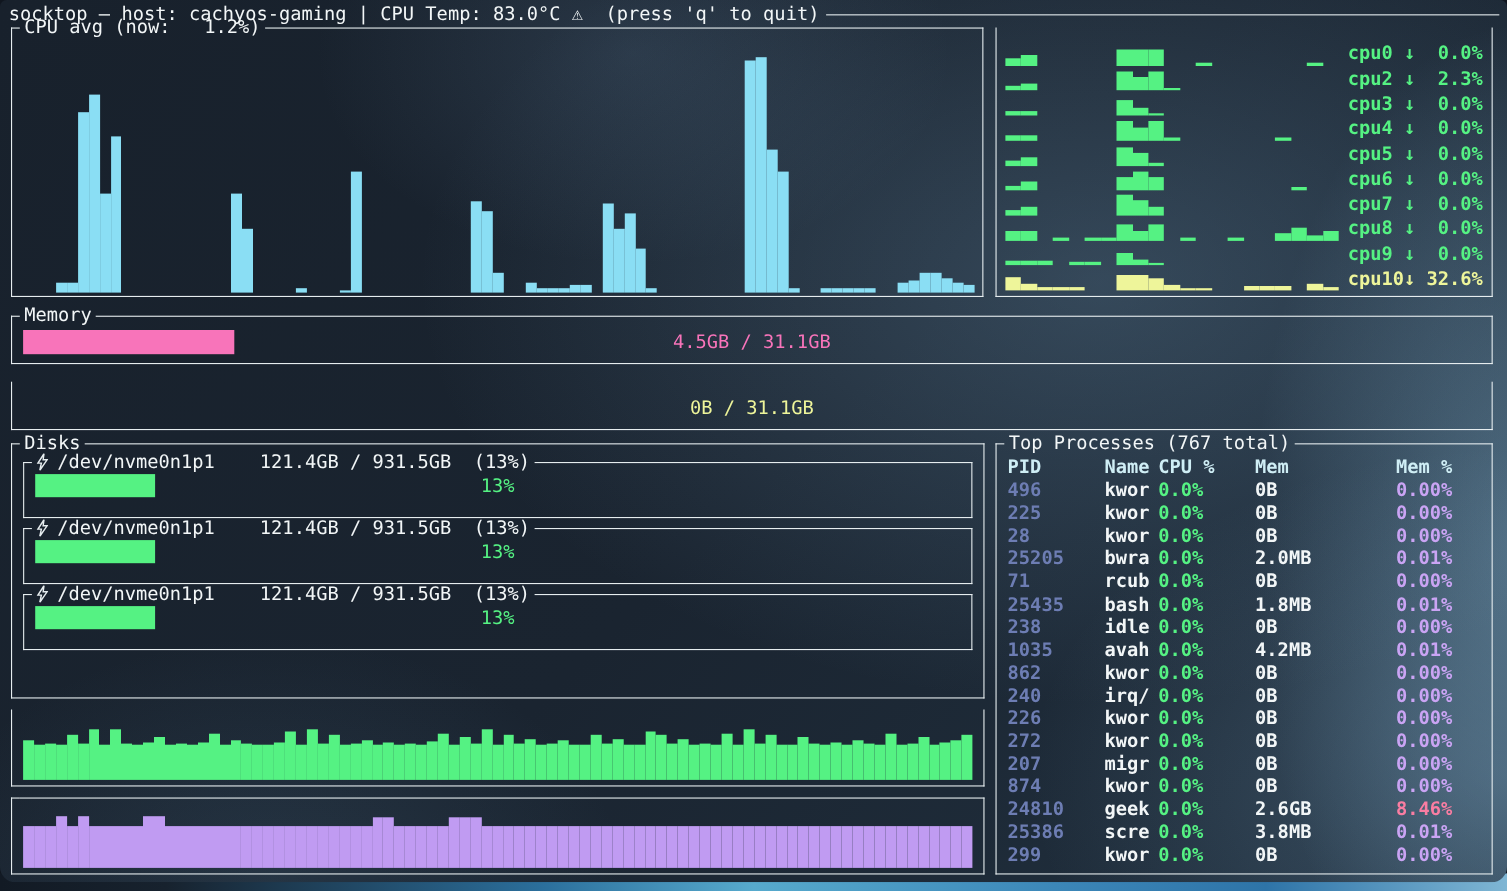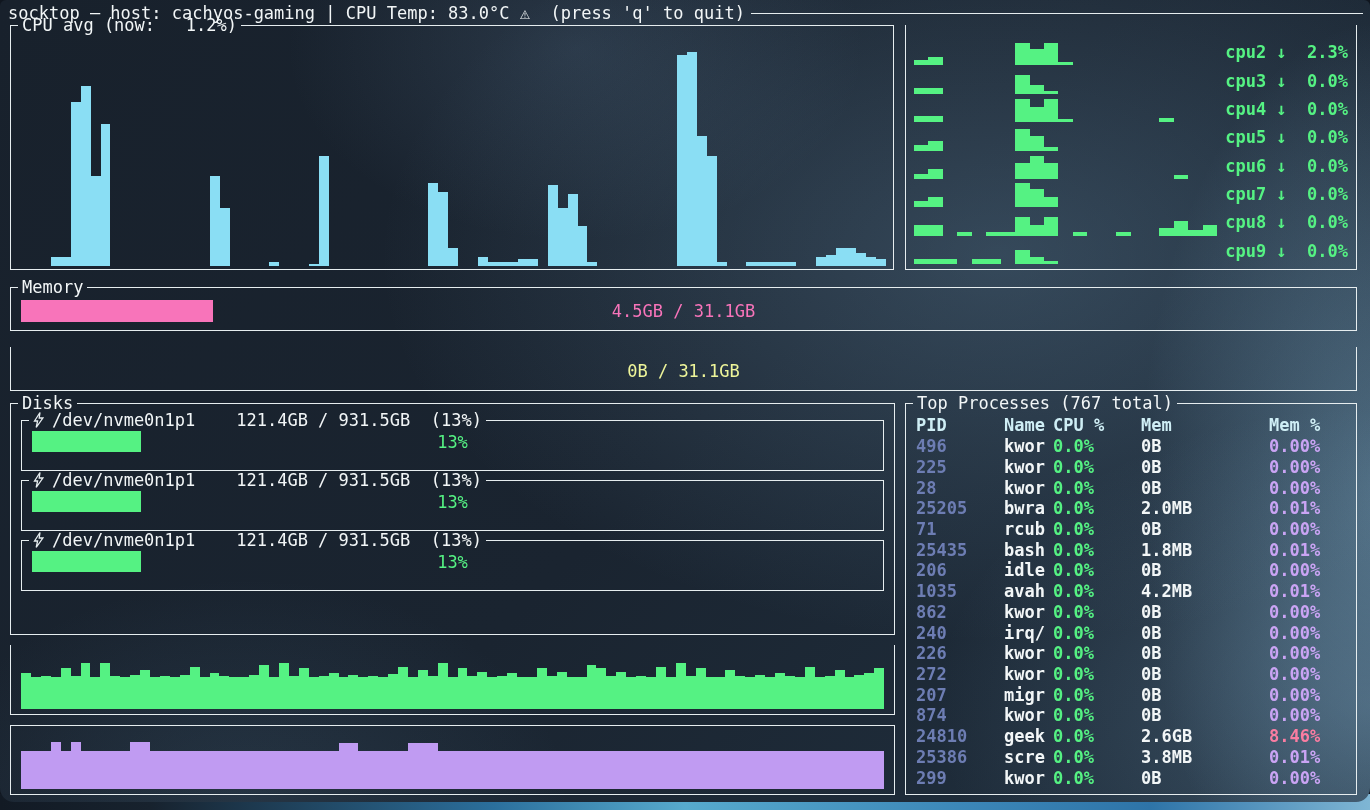--- a/index.html
+++ b/index.html
@@ -181,20 +181,46 @@
           <i class="cbar" style="height: max(6%, 2px);"></i>
           <i class="cbar" style="height: max(4%, 2px);"></i>
           <i class="cbar" style="height: max(3%, 2px);"></i>
         </div>
     </div>
 
     <div class="panel" id="percore-panel">
       <div id="core-rows">
           <div class="core-row">
             <div class="chart spark" style="color: var(--green);">
+              <i class="cbar" style="height: max(32%, 2px);"></i>
+              <i class="cbar" style="height: max(45%, 2px);"></i>
+              <i class="cbar"></i>
+              <i class="cbar"></i>
+              <i class="cbar"></i>
+              <i class="cbar"></i>
+              <i class="cbar"></i>
+              <i class="cbar" style="height: max(70%, 2px);"></i>
+              <i class="cbar" style="height: max(70%, 2px);"></i>
+              <i class="cbar" style="height: max(70%, 2px);"></i>
+              <i class="cbar"></i>
+              <i class="cbar"></i>
+              <i class="cbar" style="height: max(13%, 2px);"></i>
+              <i class="cbar"></i>
+              <i class="cbar"></i>
+              <i class="cbar"></i>
+              <i class="cbar"></i>
+              <i class="cbar"></i>
+              <i class="cbar"></i>
+              <i class="cbar" style="height: max(13%, 2px);"></i>
+              <i class="cbar"></i>
+            </div>
+            <div class="core-label" style="color: var(--green);"><span class="cname">cpu0</span><span class="carrow">↓</span><span class="cval">0.0%</span></div>
+          </div>
+          <div class="core-row">
+            <div class="chart spark" style="color: var(--green);">
               <i class="cbar" style="height: max(20%, 2px);"></i>
               <i class="cbar" style="height: max(32%, 2px);"></i>
               <i class="cbar"></i>
               <i class="cbar"></i>
               <i class="cbar"></i>
               <i class="cbar"></i>
               <i class="cbar"></i>
               <i class="cbar" style="height: max(85%, 2px);"></i>
               <i class="cbar" style="height: max(62%, 2px);"></i>
               <i class="cbar" style="height: max(85%, 2px);"></i>
@@ -386,20 +412,46 @@
               <i class="cbar"></i>
               <i class="cbar"></i>
               <i class="cbar"></i>
               <i class="cbar"></i>
               <i class="cbar"></i>
               <i class="cbar"></i>
               <i class="cbar"></i>
               <i class="cbar"></i>
             </div>
             <div class="core-label" style="color: var(--green);"><span class="cname">cpu9</span><span class="carrow">↓</span><span class="cval">0.0%</span></div>
+          </div>
+          <div class="core-row">
+            <div class="chart spark" style="color: var(--yellow);">
+              <i class="cbar" style="height: max(60%, 2px);"></i>
+              <i class="cbar" style="height: max(30%, 2px);"></i>
+              <i class="cbar" style="height: max(15%, 2px);"></i>
+              <i class="cbar" style="height: max(15%, 2px);"></i>
+              <i class="cbar" style="height: max(15%, 2px);"></i>
+              <i class="cbar"></i>
+              <i class="cbar"></i>
+              <i class="cbar" style="height: max(70%, 2px);"></i>
+              <i class="cbar" style="height: max(70%, 2px);"></i>
+              <i class="cbar" style="height: max(55%, 2px);"></i>
+              <i class="cbar" style="height: max(25%, 2px);"></i>
+              <i class="cbar" style="height: max(12%, 2px);"></i>
+              <i class="cbar" style="height: max(12%, 2px);"></i>
+              <i class="cbar"></i>
+              <i class="cbar"></i>
+              <i class="cbar" style="height: max(18%, 2px);"></i>
+              <i class="cbar" style="height: max(18%, 2px);"></i>
+              <i class="cbar" style="height: max(18%, 2px);"></i>
+              <i class="cbar"></i>
+              <i class="cbar" style="height: max(30%, 2px);"></i>
+              <i class="cbar" style="height: max(15%, 2px);"></i>
+            </div>
+            <div class="core-label" style="color: var(--yellow);"><span class="cname">cpu10</span><span class="carrow">↓</span><span class="cval">32.6%</span></div>
           </div>
         </div>
     </div>
 
     <div class="panel" id="memory-panel">
       <div class="edge">
         <span class="seg first"></span>
         <span class="t">Memory</span>
         <span class="seg last"></span>
       </div>
@@ -660,21 +712,21 @@
         <span class="seg last"></span>
       </div>
       <div id="ptable">
           <div class="prow head"><span>PID</span><span>Name</span><span>CPU %</span><span>Mem</span><span>Mem %</span></div>
           <div class="prow"><span class="c-pid">496</span><span class="c-name">kwor</span><span class="c-cpu">0.0%</span><span class="c-mem">0B</span><span class="c-memp">0.00%</span></div>
           <div class="prow"><span class="c-pid">225</span><span class="c-name">kwor</span><span class="c-cpu">0.0%</span><span class="c-mem">0B</span><span class="c-memp">0.00%</span></div>
           <div class="prow"><span class="c-pid">28</span><span class="c-name">kwor</span><span class="c-cpu">0.0%</span><span class="c-mem">0B</span><span class="c-memp">0.00%</span></div>
           <div class="prow"><span class="c-pid">25205</span><span class="c-name">bwra</span><span class="c-cpu">0.0%</span><span class="c-mem">2.0MB</span><span class="c-memp">0.01%</span></div>
           <div class="prow"><span class="c-pid">71</span><span class="c-name">rcub</span><span class="c-cpu">0.0%</span><span class="c-mem">0B</span><span class="c-memp">0.00%</span></div>
           <div class="prow"><span class="c-pid">25435</span><span class="c-name">bash</span><span class="c-cpu">0.0%</span><span class="c-mem">1.8MB</span><span class="c-memp">0.01%</span></div>
-          <div class="prow"><span class="c-pid">206</span><span class="c-name">idle</span><span class="c-cpu">0.0%</span><span class="c-mem">0B</span><span class="c-memp">0.00%</span></div>
+          <div class="prow"><span class="c-pid">238</span><span class="c-name">idle</span><span class="c-cpu">0.0%</span><span class="c-mem">0B</span><span class="c-memp">0.00%</span></div>
           <div class="prow"><span class="c-pid">1035</span><span class="c-name">avah</span><span class="c-cpu">0.0%</span><span class="c-mem">4.2MB</span><span class="c-memp">0.01%</span></div>
           <div class="prow"><span class="c-pid">862</span><span class="c-name">kwor</span><span class="c-cpu">0.0%</span><span class="c-mem">0B</span><span class="c-memp">0.00%</span></div>
           <div class="prow"><span class="c-pid">240</span><span class="c-name">irq/</span><span class="c-cpu">0.0%</span><span class="c-mem">0B</span><span class="c-memp">0.00%</span></div>
           <div class="prow"><span class="c-pid">226</span><span class="c-name">kwor</span><span class="c-cpu">0.0%</span><span class="c-mem">0B</span><span class="c-memp">0.00%</span></div>
           <div class="prow"><span class="c-pid">272</span><span class="c-name">kwor</span><span class="c-cpu">0.0%</span><span class="c-mem">0B</span><span class="c-memp">0.00%</span></div>
           <div class="prow"><span class="c-pid">207</span><span class="c-name">migr</span><span class="c-cpu">0.0%</span><span class="c-mem">0B</span><span class="c-memp">0.00%</span></div>
           <div class="prow"><span class="c-pid">874</span><span class="c-name">kwor</span><span class="c-cpu">0.0%</span><span class="c-mem">0B</span><span class="c-memp">0.00%</span></div>
           <div class="prow"><span class="c-pid">24810</span><span class="c-name">geek</span><span class="c-cpu">0.0%</span><span class="c-mem">2.6GB</span><span class="c-memp hot">8.46%</span></div>
           <div class="prow"><span class="c-pid">25386</span><span class="c-name">scre</span><span class="c-cpu">0.0%</span><span class="c-mem">3.8MB</span><span class="c-memp">0.01%</span></div>
           <div class="prow"><span class="c-pid">299</span><span class="c-name">kwor</span><span class="c-cpu">0.0%</span><span class="c-mem">0B</span><span class="c-memp">0.00%</span></div>

